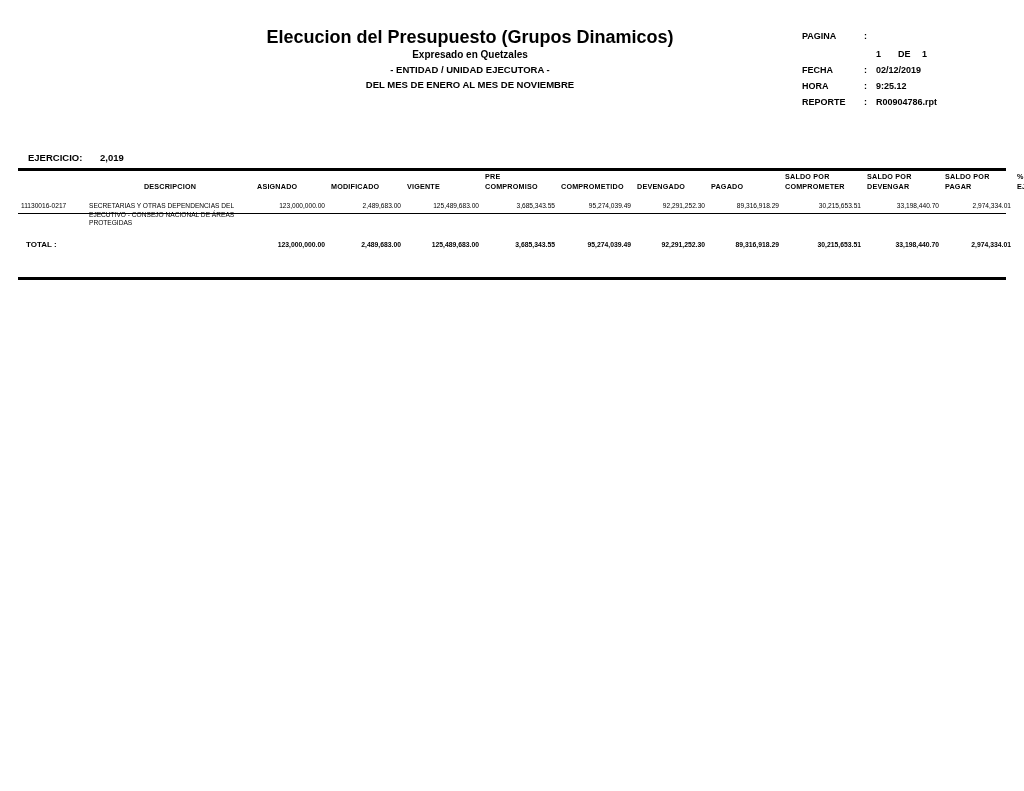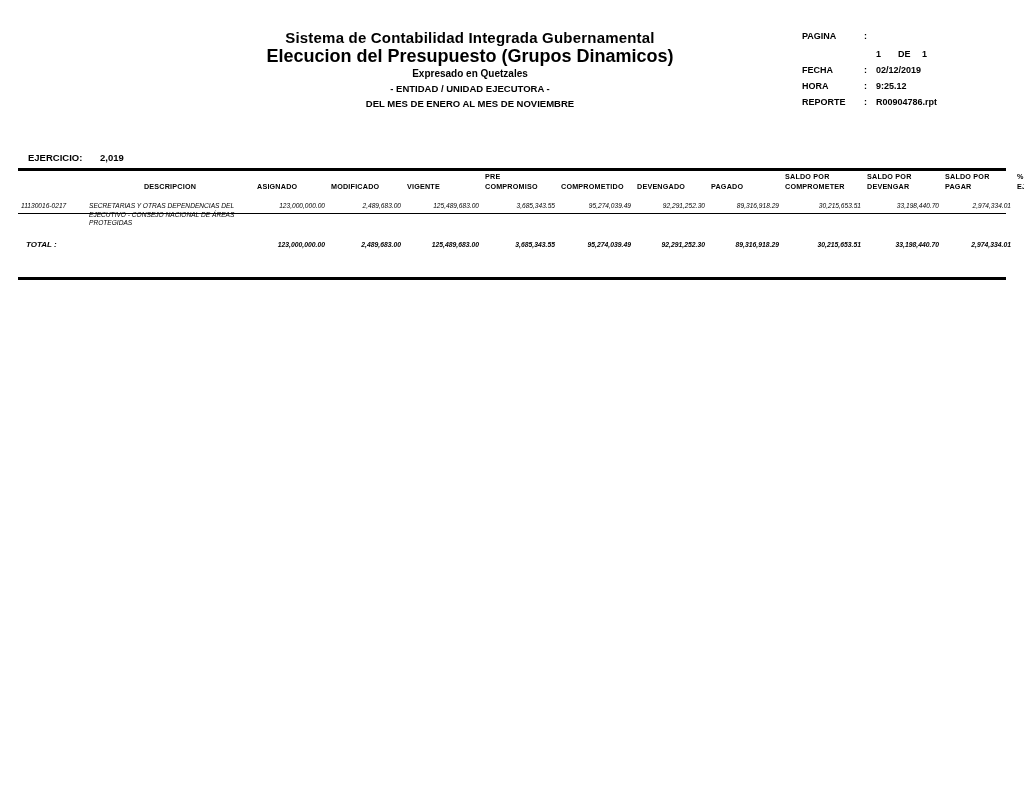--- a/index.html
+++ b/index.html
@@ -142,21 +142,20 @@
     letter-spacing: 0.2px;
     vertical-align: bottom;
     padding: 0 3px 4px 3px;
     line-height: 9.5px;
   }
   .tbl td {
     font-size: 6.6px;
     vertical-align: top;
     padding: 2px 3px;
     line-height: 8.5px;
-    font-style: italic;
   }
   .c-code  { width: 68px; text-align: left; }
   .c-desc  { width: 168px; text-align: left; }
   .c-num   { text-align: right; }
   .c-asig  { width: 74px; }
   .c-modi  { width: 76px; }
   .c-vig   { width: 78px; }
   .c-pre   { width: 76px; }
   .c-comp  { width: 76px; }
   .c-dev   { width: 74px; }
@@ -186,21 +185,20 @@
   }
 </style>
 </head>
 <body>
 
 <div class="page">
 
   <div class="header">
 
     <div class="title-col">
-      <div class="t1">Sistema de Contabilidad Integrada Gubernamental</div>
       <div class="t3">Elecucion del Presupuesto (Grupos Dinamicos)</div>
       <div class="t4">Expresado en Quetzales</div>
       <div class="t6">- ENTIDAD / UNIDAD EJECUTORA -</div>
       <div class="t7">DEL MES DE ENERO AL MES DE NOVIEMBRE</div>
     </div>
 
     <div class="meta">
       <div class="meta-row">
         <span class="meta-label">PAGINA</span>
         <span class="meta-colon">:</span>

